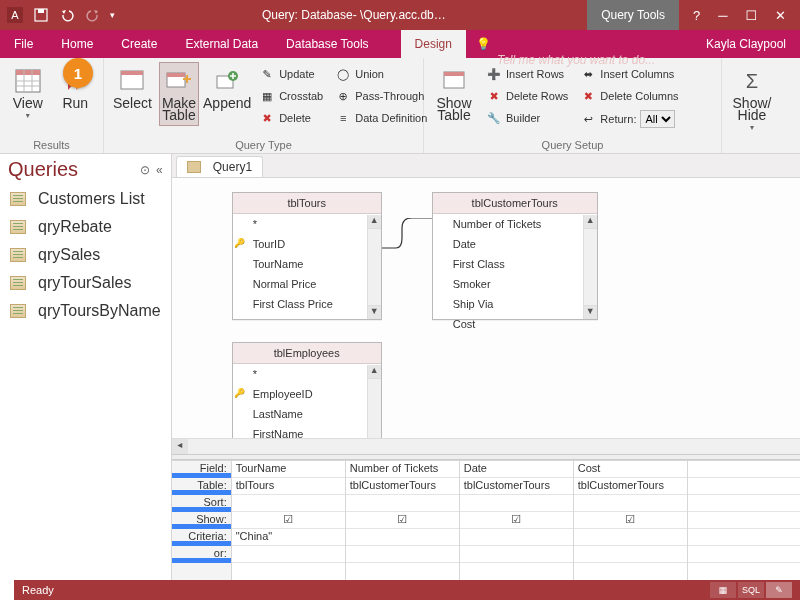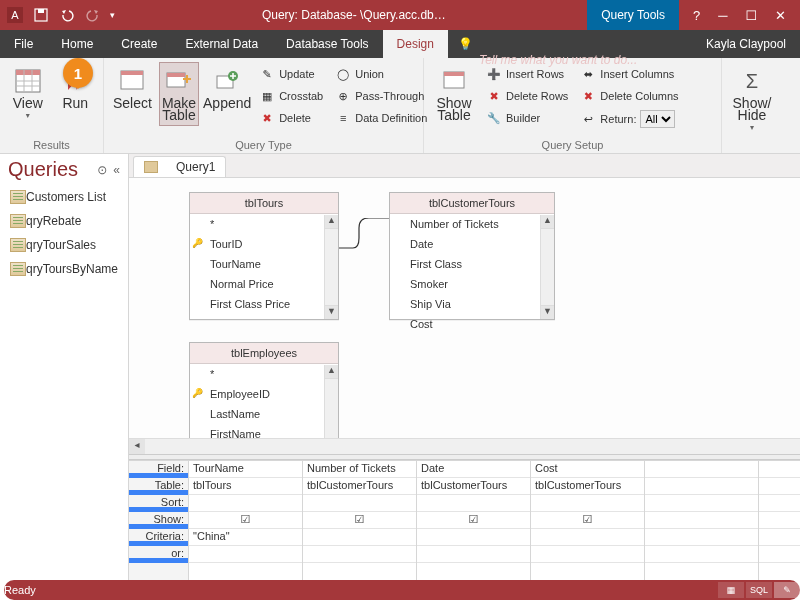--- a/index.html
+++ b/index.html
@@ -2,27 +2,27 @@
 <html><head>
 <meta charset="utf-8">
 <style>
 * { margin: 0; padding: 0; box-sizing: border-box; font-family: "Segoe UI", Tahoma, sans-serif; }
 body { width: 800px; height: 600px; background: #fff; overflow: hidden; font-size: 12px; color: #333; }
 
 .titlebar { height: 30px; background: #a4373a; color: #fff; display: flex; align-items: center; }
 .titlebar .qat { display: flex; align-items: center; padding: 0 6px; gap: 8px; }
 .titlebar .qat .icon { width: 18px; height: 18px; display: inline-flex; align-items: center; justify-content: center; }
 .titlebar .title { flex: 1; text-align: center; font-size: 12px; white-space: nowrap; overflow: hidden; }
-.titlebar .tooltab { background: #0369a1; padding: 6px 14px; height: 100%; display: flex; align-items: center; font-size: 12px; }
+.titlebar .tooltab { background: #737373; padding: 6px 14px; height: 100%; display: flex; align-items: center; font-size: 12px; }
 .titlebar .winctl { display: flex; align-items: center; gap: 18px; padding: 0 14px; }
 .titlebar .winctl span { font-size: 13px; }
 
-.tabbar { height: 28px; background: #404040; color: #fff; display: flex; align-items: stretch; }
+.tabbar { height: 28px; background: #be185d; color: #fff; display: flex; align-items: stretch; }
 .tabbar .tab { padding: 0 14px; display: flex; align-items: center; font-size: 12px; cursor: pointer; }
-.tabbar .tab.active { background: #f2f2f2; color: #a03c3e; }
+.tabbar .tab.active { background: #f2f2f2; color: #a03c3e; margin-left: 18px; }
 .tabbar .tell { flex: 1; display: flex; align-items: center; padding: 0 10px; gap: 6px; }
 .tabbar .tell input { background: transparent; border: none; color: #e9c4c5; font-size: 12px; width: 170px; outline: none; margin-top: 32px; }
 .tabbar .tell input::placeholder { color: #e9c4c5; font-style: italic; }
 .tabbar .user { padding: 0 14px; display: flex; align-items: center; }
 
 .ribbon { height: 96px; background: #f2f2f2; border-bottom: 1px solid #d6d6d6; display: flex; }
 .rgroup { border-right: 1px solid #e0e0e0; display: flex; flex-direction: column; }
 .rgroup .body { flex: 1; display: flex; align-items: flex-start; padding: 4px 6px; gap: 4px; }
 .rgroup .label { text-align: center; font-size: 11px; color: #6e6e6e; padding-bottom: 2px; }
 .bigbtn { width: 48px; display: flex; flex-direction: column; align-items: center; gap: 2px; padding: 4px 2px; cursor: pointer; border: 1px solid transparent; text-align:center; }
@@ -35,27 +35,27 @@
 .ribbon select { font-size: 11px; height: 18px; border: 1px solid #bbb; }
 
 .annotation-badge { position: absolute; left: 63px; top: 58px; width: 30px; height: 30px; border-radius: 50%; background: #f08b1d; color: #fff; display: flex; align-items: center; justify-content: center; font-weight: bold; font-size: 15px; box-shadow: 0 1px 3px rgba(0,0,0,.3); z-index: 50; }
 .annotation-badge::after { content:""; position:absolute; bottom:-6px; left:50%; transform:translateX(-50%); border:5px solid transparent; border-top-color:#f08b1d; }
 
 .workspace { position: absolute; top: 154px; bottom: 20px; left: 0; right: 0; display: flex; }
 .navpane { width: 208px; background: #fff; border-right: 1px solid #d6d6d6; display: flex; flex-direction: column; }
 .navpane .hdr { display: flex; align-items: center; justify-content: space-between; padding: 4px 8px; color: #8b2a2c; }
 .navpane .hdr .t { font-size: 20px; font-weight: normal; }
 .navpane .hdr .ctrls { display:flex; gap:6px; color:#666; font-size:12px; }
-.navpane .item { display: flex; align-items: center; gap: 0; padding: 5px 10px; font-size: 12px; cursor: pointer; }
+.navpane .item { display: flex; align-items: center; gap: 12px; padding: 5px 10px; font-size: 16px; cursor: pointer; }
 .navpane .item .qicon { width:16px; height:14px; background:linear-gradient(#efe1c8,#e0c99a); border:1px solid #c2a86f; position:relative; }
 .navpane .item .qicon::after{content:""; position:absolute; left:2px; top:2px; right:2px; bottom:2px; background:repeating-linear-gradient(#8a6,#8a6 1px,transparent 1px,transparent 3px);}
 
 .designarea { flex: 1; display: flex; flex-direction: column; background: #fff; position: relative; }
 .tabstrip { height: 24px; background: #f0eeee; border-bottom: 1px solid #d6d6d6; display: flex; align-items: flex-end; padding-left: 4px; }
-.doctab { background: #fff; border: 1px solid #d6d6d6; border-bottom: none; border-radius: 3px 3px 0 0; padding: 3px 10px; font-size: 12px; display: flex; align-items:center; gap:18px;}
+.doctab { background: #fff; border: 1px solid #d6d6d6; border-bottom: none; border-radius: 3px 3px 0 0; padding: 3px 10px; font-size: 12px; display: flex; align-items:center; gap:12px;}
 .doctab .qi { width:14px;height:12px;background:#e0c99a;border:1px solid #c2a86f;}
 
 .diagram { flex: 1; background: #fdfdfd; position: relative; overflow: hidden; }
 .tbl { position: absolute; border: 1px solid #b9b9b9; background: #fff; width: 150px; font-size: 11px; box-shadow: 0 1px 0 rgba(0,0,0,.05); }
 .tbl .th { background: #f5e8e8; text-align: center; padding: 4px 0; border-bottom: 1px solid #d6cccc; font-weight: normal; }
 .tbl .row { padding: 2px 6px 2px 20px; position: relative; line-height:16px;}
 .tbl .row.key::before { content: "🔑"; position: absolute; left: 2px; top: 1px; font-size: 9px; }
 .tbl .scroll { position:absolute; right:0; top:22px; bottom:0; width:14px; background:#f0f0f0; border-left:1px solid #ddd;}
 .tbl .scroll .up, .tbl .scroll .dn{height:14px;text-align:center;font-size:9px;color:#555;background:#e6e6e6;border-bottom:1px solid #ddd;}
 .tbl .scroll .dn{position:absolute;bottom:0;left:0;right:0;border-top:1px solid #ddd;border-bottom:none;}
@@ -67,21 +67,21 @@
 .hscroll .track{flex:1;}
 
 .grid { height: 120px; background: #fff; display: flex; font-size: 11px; border-top: 1px solid #d6d6d6; }
 .grid .labels { width: 60px; background: #f4f4f4; border-right: 1px solid #d6d6d6; }
 .grid .labels div { height: 17px; text-align: right; padding: 1px 4px; border-bottom: 5px solid #3b82f6; }
 .grid .cols { flex: 1; overflow: hidden; display: flex; }
 .grid .col { width: 114px; border-right: 1px solid #d6d6d6; }
 .grid .col div { height: 17px; padding: 1px 4px; border-bottom: 1px solid #e4e4e4; white-space:nowrap; overflow:hidden;}
 .grid .col .chk { text-align: center; }
 
-.statusbar { position: absolute; bottom: 0; left: 4px; right: 0; height: 20px; background: #a4373a; color: #fff; display: flex; align-items: center; font-size: 11px; padding: 0 0; border-radius: 10px; }
+.statusbar { position: absolute; bottom: 0; left: 14px; right: 0; height: 20px; background: #a4373a; color: #fff; display: flex; align-items: center; font-size: 11px; padding: 0 8px; }
 .statusbar .views { margin-left: auto; display: flex; gap: 2px; align-items:center;}
 .statusbar .views .v { width: 26px; height: 16px; background: rgba(255,255,255,.15); display:flex;align-items:center;justify-content:center;font-size:9px;}
 .statusbar .views .v.active { background: rgba(255,255,255,.35); }
 
 svg { display: block; }
 </style>
 </head>
 <body>
 
 <div class="titlebar">
@@ -303,20 +303,24 @@
         <div class="item">
           <span class="qicon"></span>
           <span>Customers List</span>
         </div>
         <div class="item">
           <span class="qicon"></span>
           <span>qryRebate</span>
         </div>
         <div class="item">
           <span class="qicon"></span>
+          <span>qrySales</span>
+        </div>
+        <div class="item">
+          <span class="qicon"></span>
           <span>qryTourSales</span>
         </div>
         <div class="item">
           <span class="qicon"></span>
           <span>qryToursByName</span>
         </div>
       </div>
   </div>
 
   <div class="designarea">

